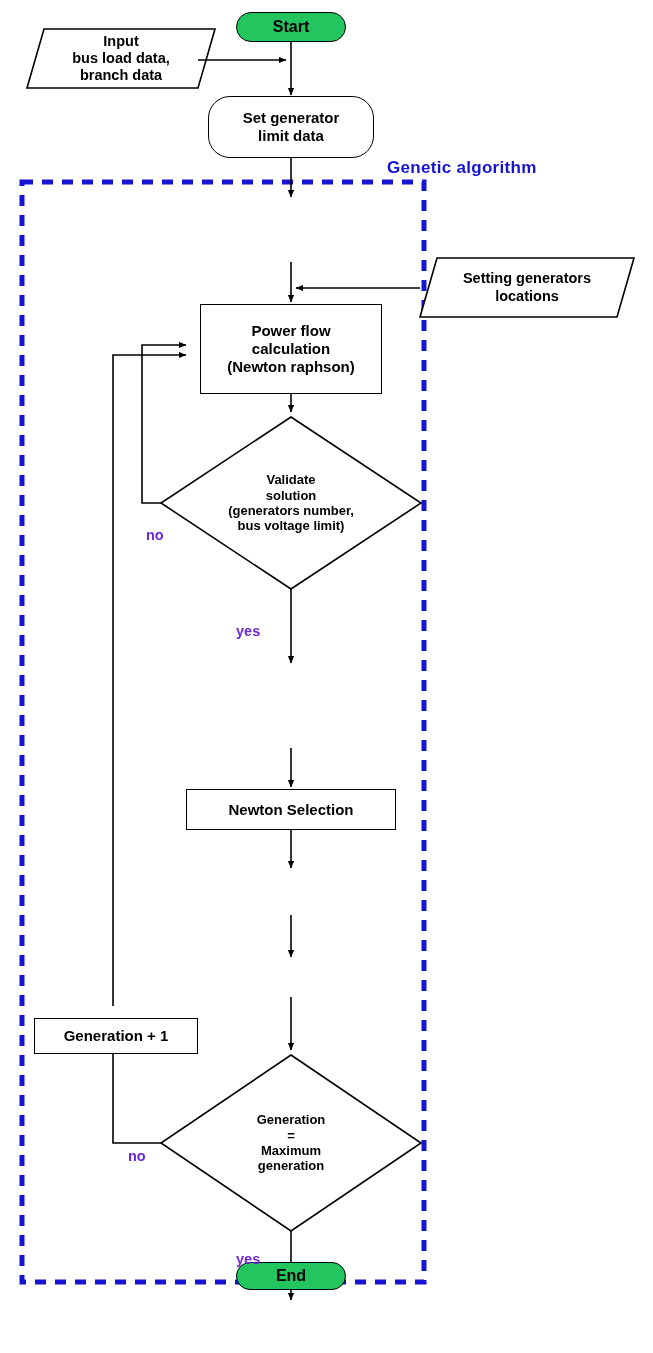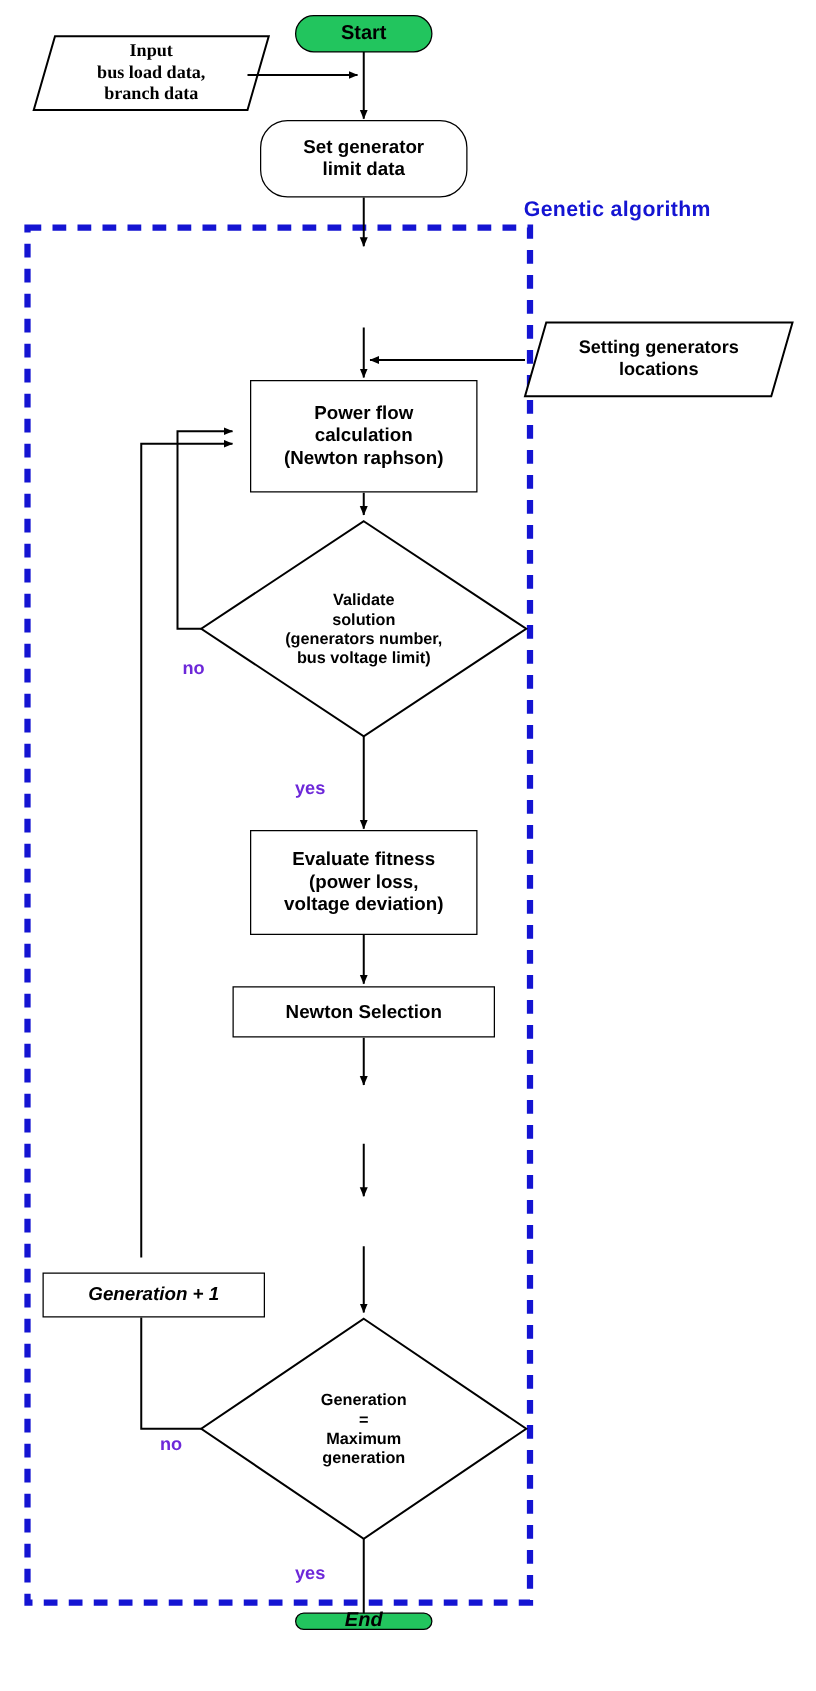--- a/index.html
+++ b/index.html
@@ -120,50 +120,47 @@
 
     <line x1="291" y1="997" x2="291" y2="1050" stroke="#000000" stroke-width="1.6" marker-end="url(#arrow)"></line>
 
     <path d="M161,1143 L113,1143 L113,1038" fill="none" stroke="#000000" stroke-width="1.6" marker-end="url(#arrow)"></path>
 
     <path d="M113,1006 L113,355 L186,355" fill="none" stroke="#000000" stroke-width="1.6" marker-end="url(#arrow)"></path>
 
     <line x1="291" y1="1231" x2="291" y2="1300" stroke="#000000" stroke-width="1.6" marker-end="url(#arrow)"></line>
   </svg>
 
-  <div class="ga-title" style="left:419px; top:158px;">Genetic  algorithm</div>
+  <div class="ga-title" style="left:387px; top:158px;">Genetic  algorithm</div>
 
   <div class="node terminal" style="left:236px; top:12px; width:110px; height:30px;">Start</div>
 
-  <div class="node terminal" style="left:236px; top:1290px; width:110px; height:14px;font-style:italic;">End</div>
+  <div class="node terminal" style="left:236px; top:1262px; width:110px; height:28px;">End</div>
 
-  <div class="node para-label" style="left:30px; top:29px; width:182px; height:59px;font-family:Liberation Serif, serif;">Input
+  <div class="node para-label" style="left:30px; top:29px; width:182px; height:59px;">Input
 bus load data,
 branch data</div>
 
   <div class="node para-label" style="left:424px; top:258px; width:206px; height:59px;">Setting generators
 locations</div>
 
   <div class="node rect" style="left:208px; top:96px; width:166px; height:62px;border-radius:22px;">Set generator
 limit data</div>
 
 
   <div class="node rect" style="left:200px; top:304px; width:182px; height:90px;">Power flow
 calculation
 (Newton raphson)</div>
 
-  <div class="node rect" style="left:200px; top:664px; width:182px; height:84px;">Evaluate fitness
-(power loss,
-voltage deviation)</div>
 
   <div class="node rect" style="left:186px; top:789px; width:210px; height:41px;">Newton Selection</div>
 
 
 
-  <div class="node rect" style="left:34px; top:1018px; width:178px; height:36px;font-style:italic;">Generation + 1</div>
+  <div class="node rect" style="left:34px; top:1018px; width:164px; height:36px;">Generation + 1</div>
 
   <div class="node diamond-label" style="left:181px; top:455px; width:220px; height:96px;">Validate
 solution
 (generators number,
 bus voltage limit)</div>
 
   <div class="node diamond-label" style="left:191px; top:1093px; width:200px; height:100px;">Generation
 =
 Maximum
 generation</div>

